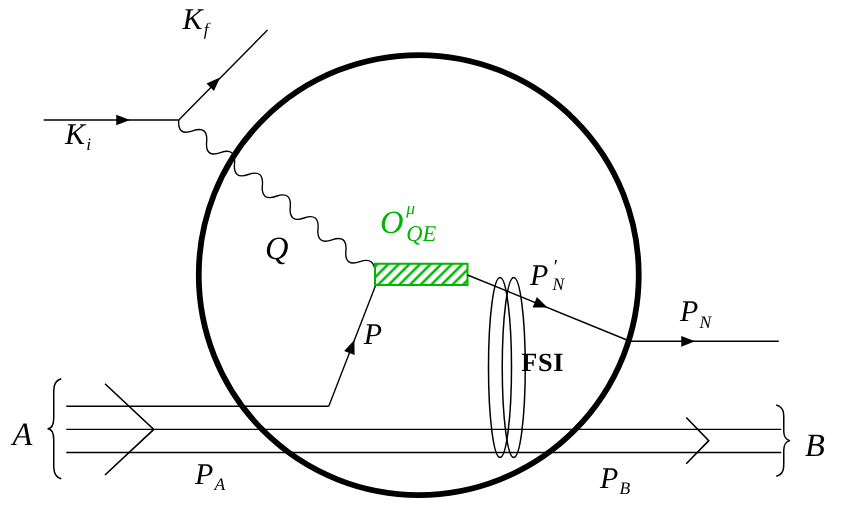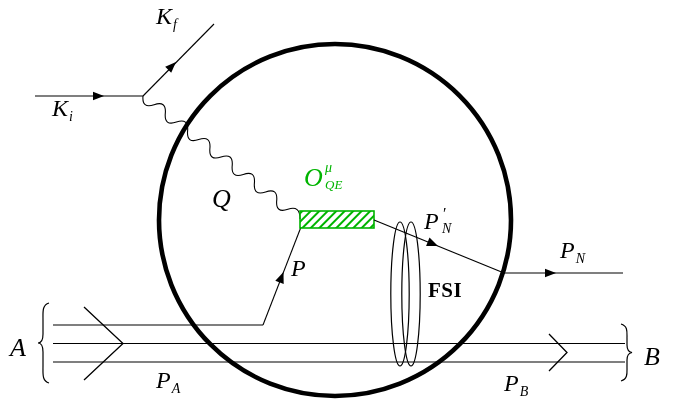--- a/index.html
+++ b/index.html
@@ -58,65 +58,65 @@
     <line x1="374" y1="220" x2="504" y2="273" stroke="#000" stroke-width="1.1"></line>
     <polygon points="438,245.9 426.1,246 429.5,237.6" fill="#000"></polygon>
 
     <ellipse cx="400" cy="294" rx="9.2" ry="72" fill="none" stroke="#000" stroke-width="1.2"></ellipse>
     <ellipse cx="411" cy="294" rx="9.2" ry="72" fill="none" stroke="#000" stroke-width="1.2"></ellipse>
 
     <line x1="504" y1="273" x2="623" y2="273" stroke="#000" stroke-width="1.1"></line>
     <polygon points="556,273 545,268.7 545,277.3" fill="#000"></polygon>
   </svg>
 
-  <div class="lbl" style="left:156px; top:4px;">
+  <div class="lbl" style="left:146px; top:4px;">
     <span>K</span><sub>f</sub>
   </div>
 
   <div class="lbl" style="left:52px; top:96px;">
     <span>K</span><sub>i</sub>
   </div>
 
   <div class="lbl big" style="left:212px; top:186px;">
     <span>Q</span>
   </div>
 
   <div class="lbl green" style="left:304px; top:161px; width:56px; height:38px;">
     <span class="part op-base" style="left:0; top:4px;">O</span>
     <span class="part" style="left:21px; top:0; font-size:14px;">μ</span>
-    <span class="part" style="left:21px; top:17px; font-size:13px;">QE</span>
+    <span class="part" style="left:21px; top:17px; font-size:18px;">QE</span>
   </div>
 
   <div class="lbl" style="left:291px; top:256px;">
     <span>P</span>
   </div>
 
   <div class="lbl" style="left:424px; top:206px; width:36px; height:34px;">
     <span class="part" style="left:0; top:3px; font-size:24px;">P</span>
     <span class="part" style="left:18px; top:0; font-size:16px;">′</span>
     <span class="part" style="left:18px; top:16px; font-size:14px;">N</span>
   </div>
 
-  <div class="lbl" style="left:560px; top:238px;">
+  <div class="lbl" style="left:544px; top:238px;">
     <span>P</span><sub>N</sub>
   </div>
 
-  <div class="lbl upright" style="left:428px; top:280px;text-align:right;">
+  <div class="lbl upright" style="left:417px; top:280px;text-align:right;">
     <span>FSI</span>
   </div>
 
   <div class="lbl big" style="left:10px; top:335px;">
     <span>A</span>
   </div>
 
   <div class="lbl big" style="left:644px; top:344px;">
     <span>B</span>
   </div>
 
   <div class="lbl" style="left:156px; top:368px;font-family:Liberation Serif, serif;">
     <span>P</span><sub>A</sub>
   </div>
 
-  <div class="lbl" style="left:504px; top:371px;">
+  <div class="lbl" style="left:480px; top:371px;">
     <span>P</span><sub>B</sub>
   </div>
 
 </div>
 
 </body></html>

